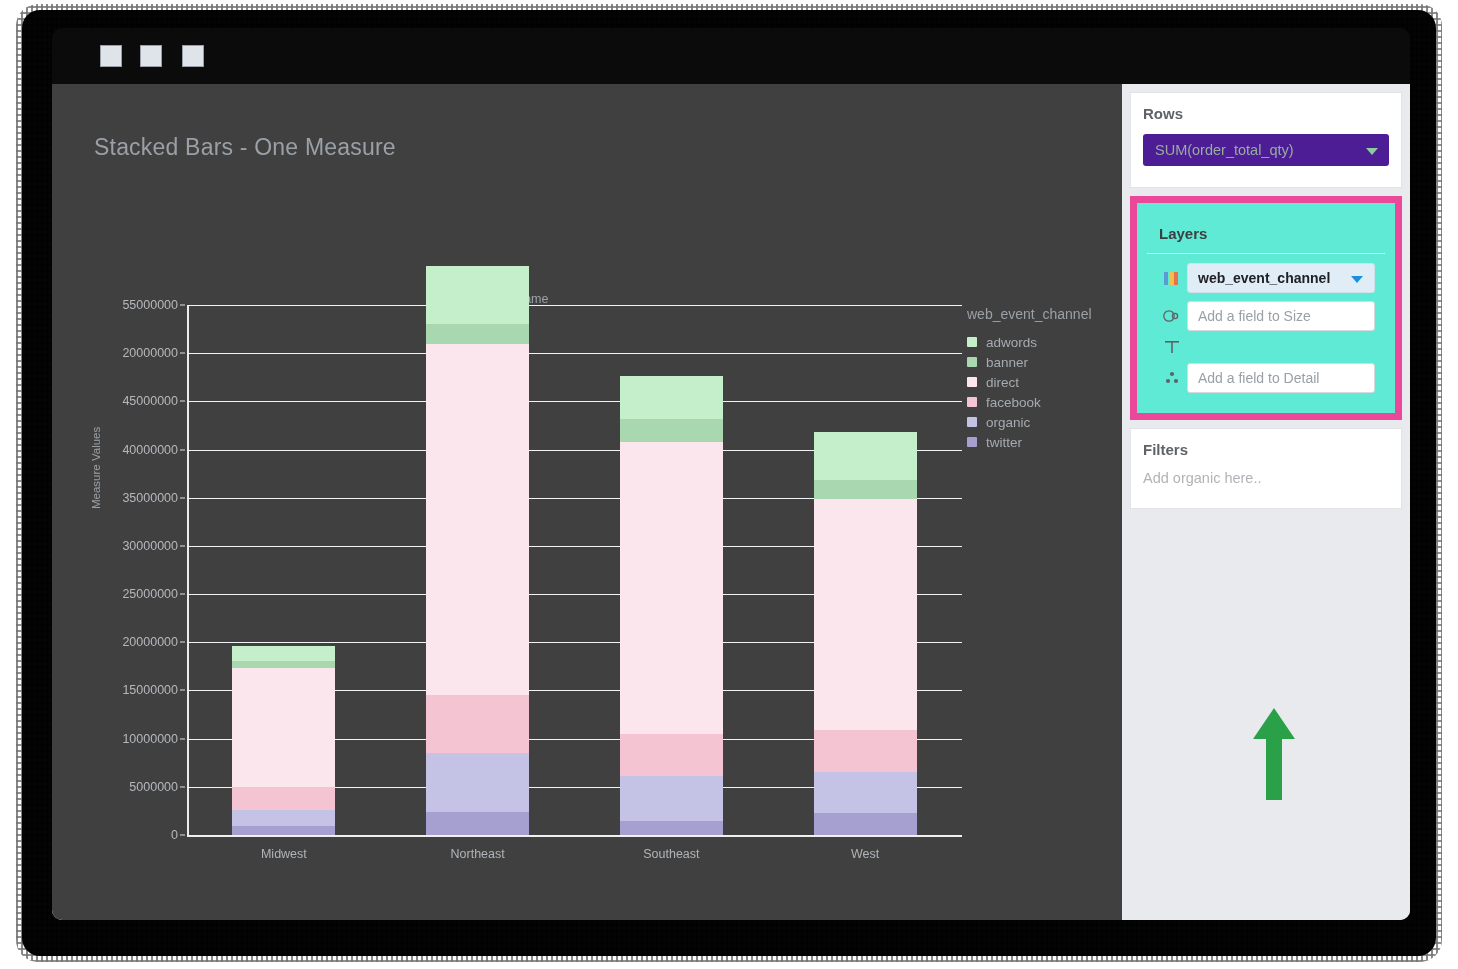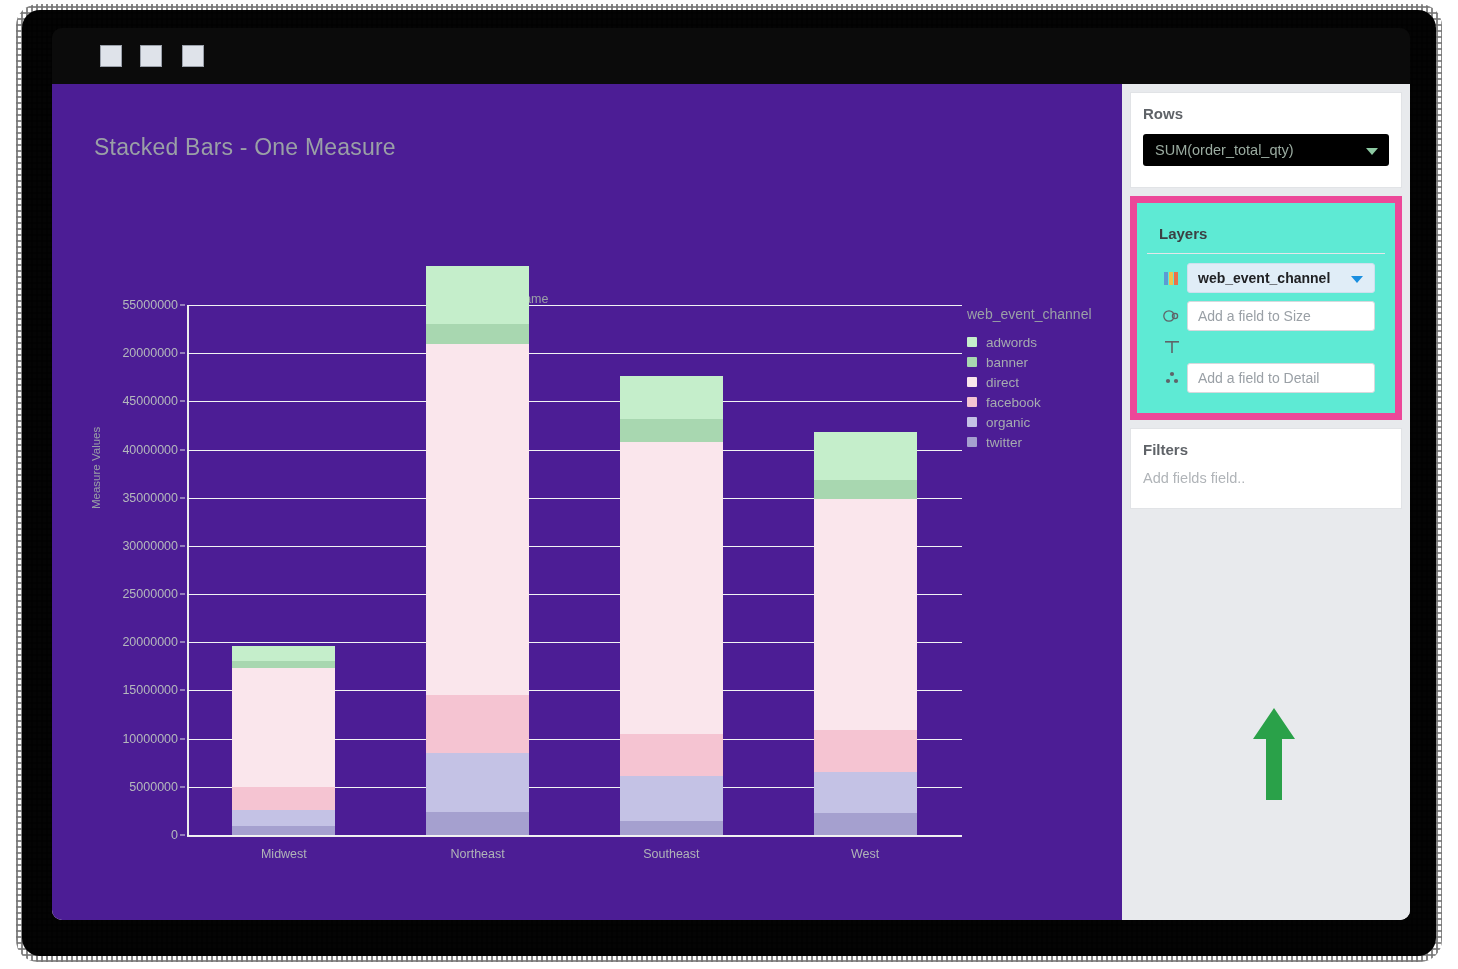--- a/index.html
+++ b/index.html
@@ -55,21 +55,21 @@
   .win-body {
     position: absolute; left: 0; top: 56px; width: 100%; height: 836px;
     background: #ffffff;
     display: flex;
   }
 
   
   .chart-pane {
     position: relative;
     width: 1070px; height: 100%;
-    background: #4c1d95;
+    background: #404040;
   }
   .chart-title {
     position: absolute; left: 42px; top: 50px;
     font-size: 23px; color: #9aa0a6; letter-spacing: .2px;
   }
   .col-label {
     position: absolute; left: 0; top: 208px; width: 920px;
     text-align: center; font-size: 12.5px; color: #9aa0a6;
   }
   .legend {
@@ -142,21 +142,21 @@
     margin-bottom: 12px;
   }
   .pill {
     position: relative;
     height: 32px; border-radius: 3px;
     display: flex; align-items: center;
     padding: 0 12px;
     font-size: 14.5px;
   }
   .pill.blue { background: #e8f0f6; color: #9aa3ab; }
-  .pill.green { background: #000000; color: #9aabA0; }
+  .pill.green { background: #4c1d95; color: #9aabA0; }
   .caret {
     position: absolute; right: 11px; top: 50%;
     width: 0; height: 0; margin-top: -2px;
     border-left: 6px solid transparent;
     border-right: 6px solid transparent;
   }
   .caret.blue { border-top: 7px solid #61b3e6; }
   .caret.green { border-top: 7px solid #8dc9a2; }
   .caret.dark { border-top: 7px solid #5f6368; }
   .caret.bright { border-top: 7px solid #1a8fe0; }
@@ -424,21 +424,21 @@
               <div class="lfield">
                 <span>Add a field to Detail</span>
               </div>
             </div>
 
           </div>
         </div>
 
         <div class="card filters-card">
           <div class="card-title">Filters</div>
-          <div class="filters-ph">Add fields field..</div>
+          <div class="filters-ph">Add organic here..</div>
         </div>
 
         <svg class="anno-arrow" viewBox="0 0 44 92">
           <polygon points="22,0 43,31 30,31 30,92 14,92 14,31 1,31" fill="#2aa149"></polygon>
         </svg>
 
       </div>
 
     </div>
   </div>

